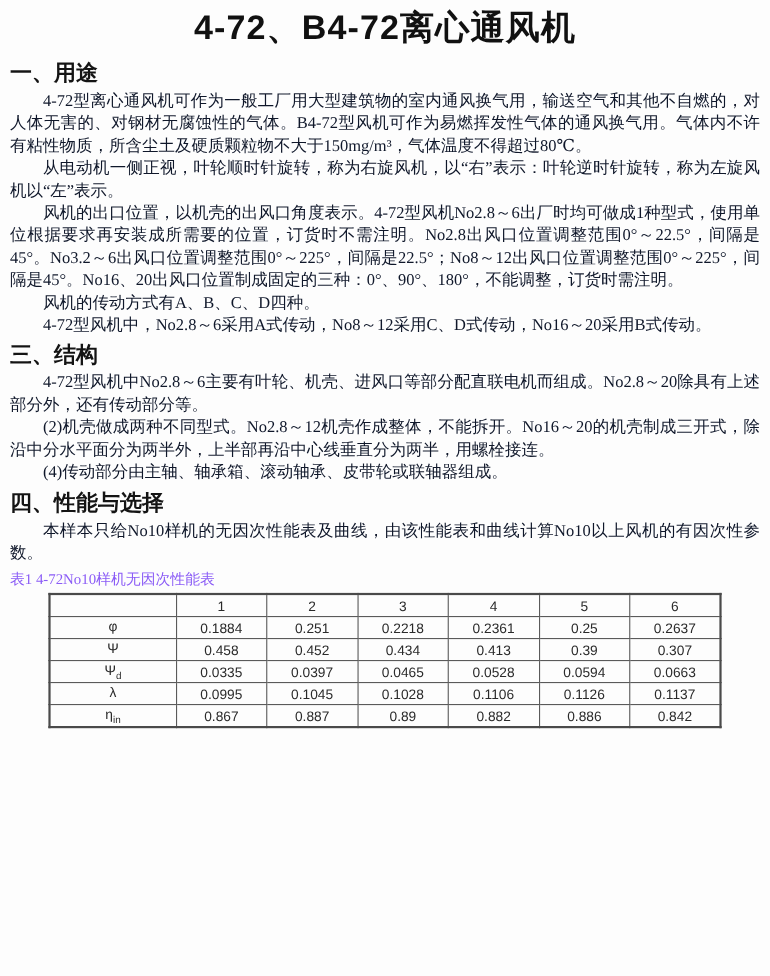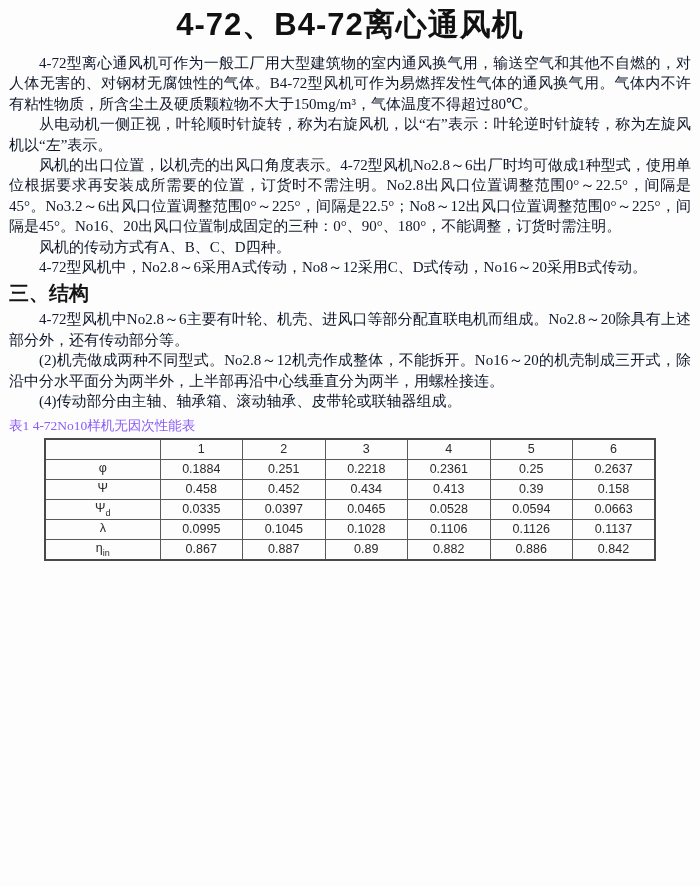--- a/index.html
+++ b/index.html
@@ -73,37 +73,42 @@
   }
 </style>
 </head>
 <body>
 
 <div class="page">
 
   <h1 class="doc-title">4-72、B4-72离心通风机</h1>
 
   <section>
+    <h2 class="sec-heading">一、用途</h2>
     <p class="para">4-72型离心通风机可作为一般工厂用大型建筑物的室内通风换气用，输送空气和其他不自燃的，对人体无害的、对钢材无腐蚀性的气体。B4-72型风机可作为易燃挥发性气体的通风换气用。气体内不许有粘性物质，所含尘土及硬质颗粒物不大于150mg/m³，气体温度不得超过80℃。</p>
   </section>
 
   <section>
     <p class="para">从电动机一侧正视，叶轮顺时针旋转，称为右旋风机，以“右”表示：叶轮逆时针旋转，称为左旋风机以“左”表示。</p>
     <p class="para">风机的出口位置，以机壳的出风口角度表示。4-72型风机No2.8～6出厂时均可做成1种型式，使用单位根据要求再安装成所需要的位置，订货时不需注明。No2.8出风口位置调整范围0°～22.5°，间隔是45°。No3.2～6出风口位置调整范围0°～225°，间隔是22.5°；No8～12出风口位置调整范围0°～225°，间隔是45°。No16、20出风口位置制成固定的三种：0°、90°、180°，不能调整，订货时需注明。</p>
     <p class="para">风机的传动方式有A、B、C、D四种。</p>
     <p class="para">4-72型风机中，No2.8～6采用A式传动，No8～12采用C、D式传动，No16～20采用B式传动。</p>
   </section>
 
   <section>
     <h2 class="sec-heading">三、结构</h2>
     <p class="para">4-72型风机中No2.8～6主要有叶轮、机壳、进风口等部分配直联电机而组成。No2.8～20除具有上述部分外，还有传动部分等。</p>
     <p class="para">(2)机壳做成两种不同型式。No2.8～12机壳作成整体，不能拆开。No16～20的机壳制成三开式，除沿中分水平面分为两半外，上半部再沿中心线垂直分为两半，用螺栓接连。</p>
     <p class="para">(4)传动部分由主轴、轴承箱、滚动轴承、皮带轮或联轴器组成。</p>
   </section>
 
+  <section>
+    <h2 class="sec-heading">四、性能与选择</h2>
+    <p class="para">本样本只给No10样机的无因次性能表及曲线，由该性能表和曲线计算No10以上风机的有因次性参数。</p>
+  </section>
 
   <div class="table-caption">表1 4-72No10样机无因次性能表</div>
 
   <table class="perf">
     <colgroup>
       <col class="label-col">
       <col>
         <col>
         <col>
         <col>
@@ -131,21 +136,21 @@
         <td>0.25</td>
         <td>0.2637</td>
       </tr>
       <tr>
         <th class="row-label"><span>Ψ</span><sub></sub></th>
         <td>0.458</td>
         <td>0.452</td>
         <td>0.434</td>
         <td>0.413</td>
         <td>0.39</td>
-        <td>0.158</td>
+        <td>0.307</td>
       </tr>
       <tr>
         <th class="row-label"><span>Ψ</span><sub>d</sub></th>
         <td>0.0335</td>
         <td>0.0397</td>
         <td>0.0465</td>
         <td>0.0528</td>
         <td>0.0594</td>
         <td>0.0663</td>
       </tr>

